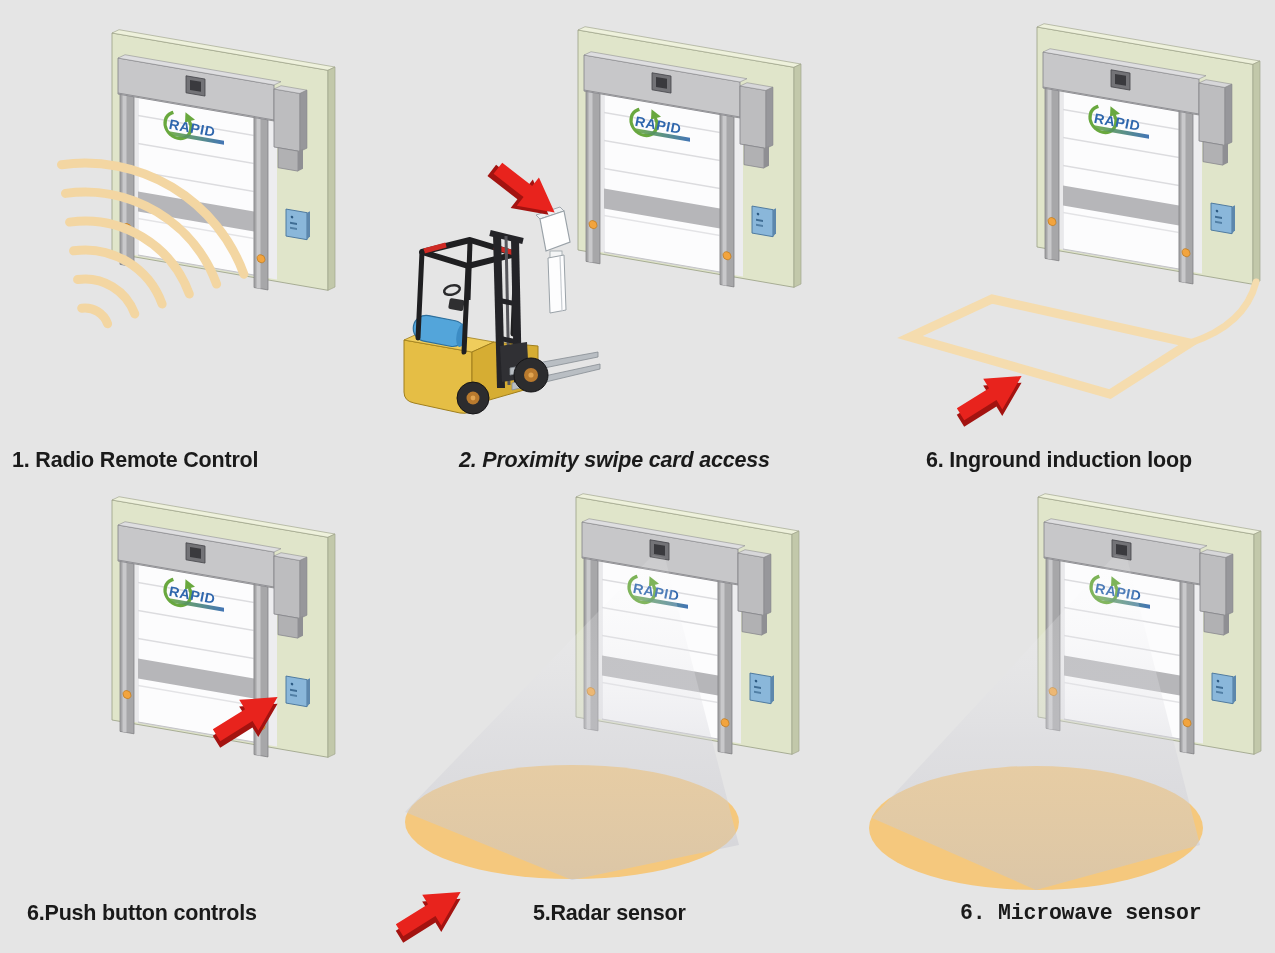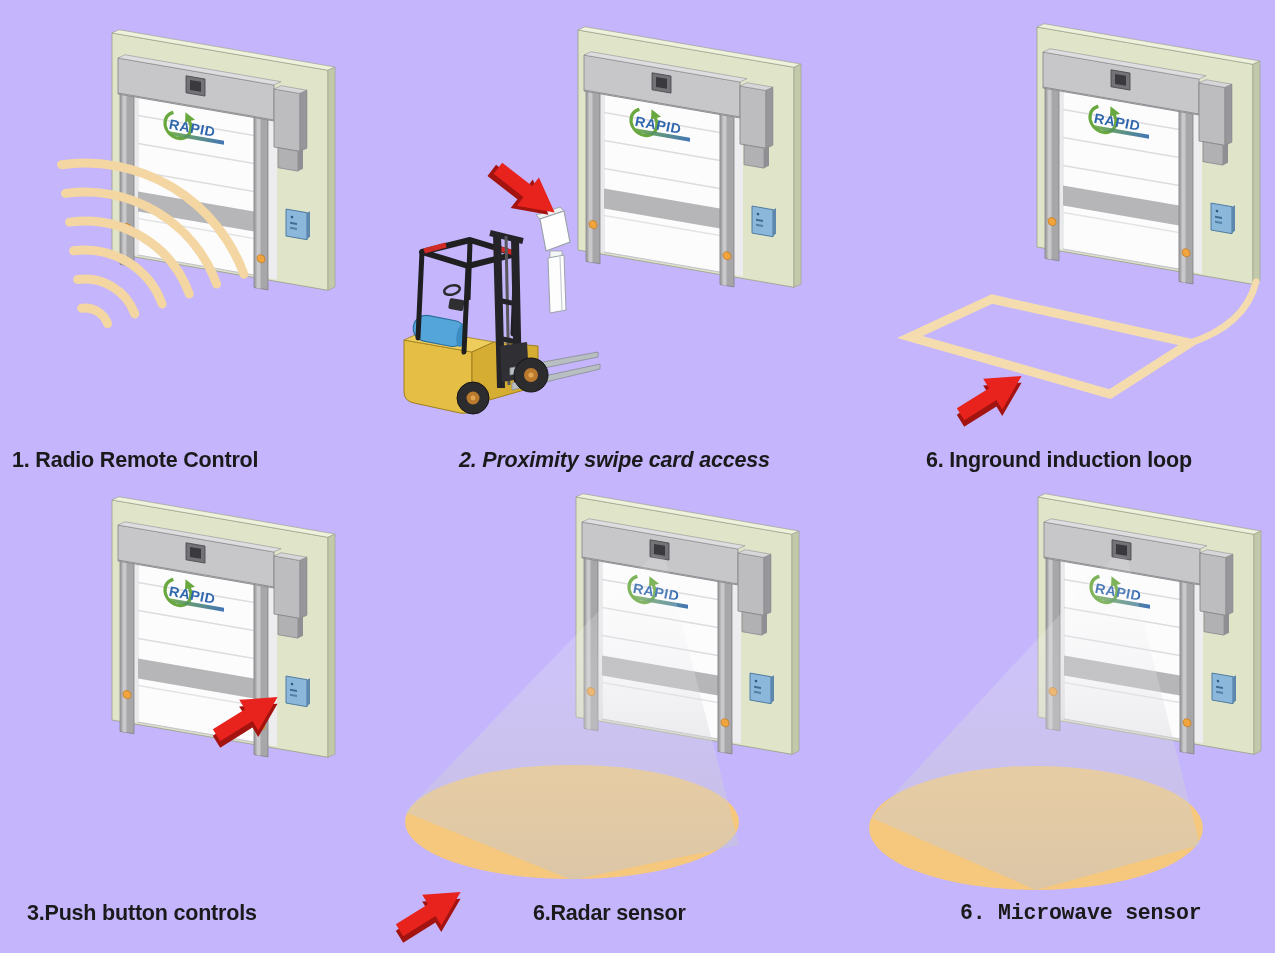--- a/index.html
+++ b/index.html
@@ -1,19 +1,19 @@
 <!DOCTYPE html>
 <html><head>
 <meta charset="utf-8">
 <style>
   html,body{margin:0;padding:0;background:#ffffff;}
   .canvas{
     position:relative;
     width:1275px;height:953px;
-    background:#c4b5fd;
+    background:#e5e5e5;
     overflow:hidden;
     font-family:"Liberation Sans",sans-serif;
   }
   .canvas svg{position:absolute;left:0;top:0;}
   .caption{
     position:absolute;
     font-family:"Liberation Sans",sans-serif;
     font-size:21.5px;
     font-weight:600;
     letter-spacing:-0.2px;
@@ -214,17 +214,17 @@
   <g>
     <use href="#door-unit" x="1038" y="497"></use>
     <ellipse cx="1036" cy="828" rx="167" ry="62" fill="#f5c87d"></ellipse>
     <polygon points="1115,555 1127,558 1200,845 1036,890 872,818" fill="url(#coneG)"></polygon>
   </g>
 </svg>
 
 <div class="caption" id="cap1">1. Radio Remote Control</div>
 <div class="caption" id="cap2">2. Proximity swipe card access</div>
 <div class="caption" id="cap3">6. Inground induction loop</div>
-<div class="caption" id="cap4">3.Push button controls</div>
-<div class="caption" id="cap5">6.Radar sensor</div>
+<div class="caption" id="cap4">6.Push button controls</div>
+<div class="caption" id="cap5">5.Radar sensor</div>
 <div class="caption" id="cap6">6. Microwave sensor</div>
 
 </div>
 
 </body></html>

